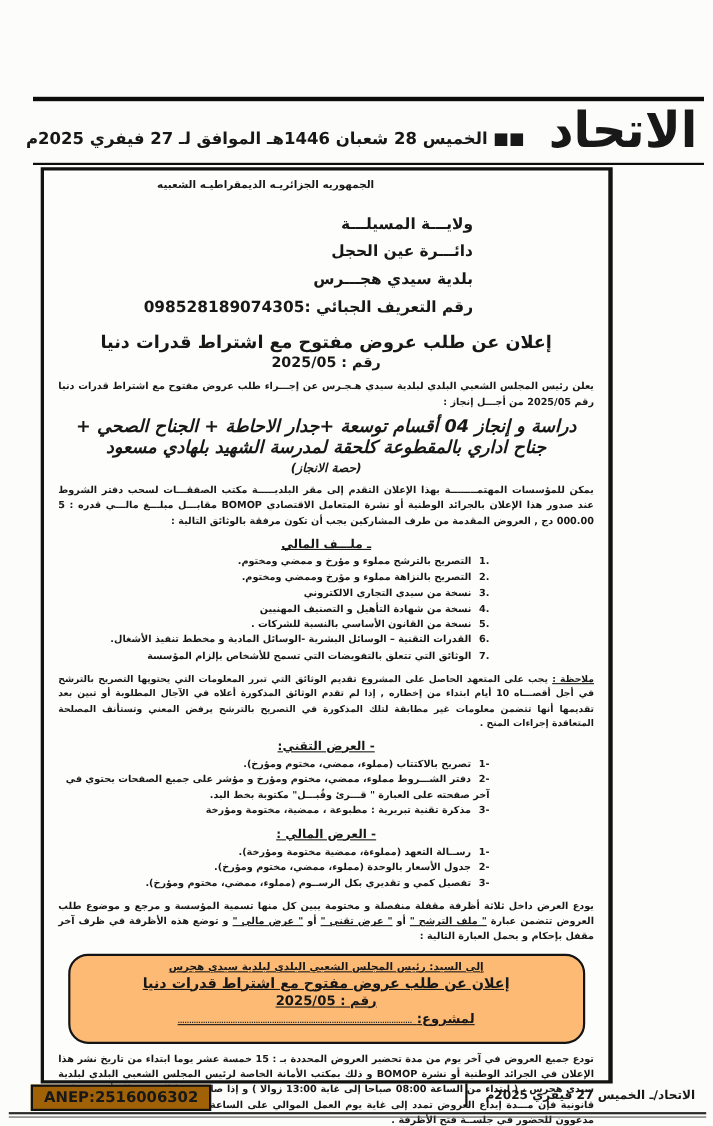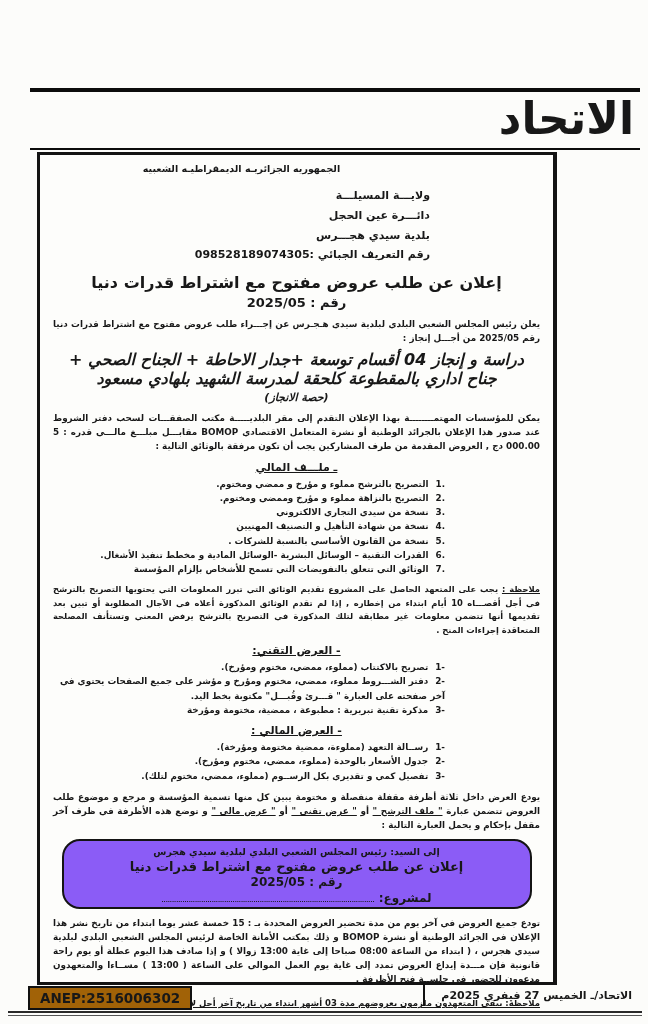--- a/index.html
+++ b/index.html
@@ -18,36 +18,36 @@
   .mast-logo { font-size: 44px; font-weight: bold; letter-spacing: -2px; line-height: 1; transform: scaleY(1.02); }
   .mast-date { font-size: 15px; font-weight: bold; margin-top: 14px; white-space: nowrap; }
   
   .frame {
     position: absolute; top: 152px; left: 37px; width: 520px; height: 833px;
     border: 3px solid #131313; border-right-width: 4px;
     padding: 8px 13px 6px; direction: rtl; background: #fdfdfb;
   }
   .republic { text-align: center; font-size: 9.5px; font-weight: bold; }
   .republic span { position: relative; left: -55px; }
-  .org { text-align: right; padding-right: 110px; font-size: 11px; font-weight: bold; line-height: 1.8; margin-top: 12px; }
+  .org { text-align: right; padding-right: 110px; font-size: 14px; font-weight: bold; line-height: 1.8; margin-top: 18px; }
   .title { text-align: center; font-size: 16px; font-weight: bold; margin-top: 8px; }
   .subtitle { text-align: center; font-size: 13px; font-weight: bold; margin-top: 3px; }
   .para { font-size: 8.8px; font-weight: bold; text-align: justify; line-height: 1.6; margin-top: 7px; }
   .project { text-align: center; font-style: italic; font-size: 16px; font-weight: bold; margin-top: 5px; }
   .project-note { text-align: center; font-style: italic; font-size: 11px; font-weight: bold; margin-top: 3px; }
   .sec-heading { text-align: center; font-size: 11px; font-weight: bold; text-decoration: underline; margin-top: 7px; }
   ol.list { list-style: none; counter-reset: li; margin: 3px 95px 0 0; font-size: 8.8px; font-weight: bold; line-height: 1.62; }
   ol.list li::before { counter-increment: li; content: counter(li) ". "; direction: ltr; display: inline-block; margin-left: 7px; }
   ol.list.dash li::before { content: counter(li) "- "; }
   .note { font-size: 8.4px; font-weight: bold; text-align: justify; line-height: 1.6; margin-top: 7px; }
   .u { text-decoration: underline; }
   .envelope { margin-top: 7px; }
   .box {
     width: 470px; margin: 7px auto 0; border: 2.5px solid #141414; border-radius: 18px;
-    padding: 5px 12px 2px; text-align: center; background: #8b5cf6;
+    padding: 5px 12px 14px; text-align: center; background: #fdba74; text-decoration: underline;
   }
   .box-to { font-size: 9.5px; font-weight: bold; }
   .box-title { font-size: 13px; font-weight: bold; margin-top: 2px; }
   .box-num { font-size: 12px; font-weight: bold; margin-top: 1px; }
   .box-proj { font-size: 12px; font-weight: bold; margin-top: 2px; white-space: nowrap; overflow: hidden; }
   .box-proj .dots { font-size: 5.5px; letter-spacing: 1.2px; font-weight: bold; }
   .box-warning { font-size: 8.5px; font-weight: bold; margin-top: 1px; }
   .final-note { font-size: 8.5px; font-weight: bold; text-decoration: underline; margin-top: 12px; }
   
   .footer { position: absolute; top: 985px; left: 8px; right: 6px; height: 34px; }
@@ -62,20 +62,21 @@
   .frule1 { position: absolute; top: 26px; left: 0; right: 0; border-top: 2px solid #2a2a2a; }
   .frule2 { position: absolute; top: 30px; left: 0; right: 0; border-top: 1.5px solid #555; }
 </style>
 </head>
 <body>
 
 <div class="page">
 
   <header class="masthead">
     <div class="mast-logo">الاتحاد</div>
+    <div class="mast-date">■■ الخميس 28 شعبان 1446هـ الموافق لـ 27 فيفري 2025م</div>
   </header>
 
   <main class="frame">
 
     <div class="republic">
       <span>الجمهوريه الجزائريـه الديمقراطيـه الشعبيه</span>
     </div>
 
     <div class="org">
       <div>ولايـــة المسيلـــة</div>
@@ -113,21 +114,21 @@
     <ol class="list dash">
       <li>تصريح بالاكتتاب (مملوء، ممضي، مختوم ومؤرخ).</li>
       <li>دفتر الشـــروط مملوء، ممضي، مختوم ومؤرخ و مؤشر على جميع الصفحات يحتوي في آخر صفحته على العبارة " قـــرئ وقُبـــل" مكتوبة بخط اليد.</li>
       <li>مذكرة تقنية تبريرية : مطبوعة ، ممضية، مختومة ومؤرخة</li>
     </ol>
 
     <div class="sec-heading">- العرض المالي :</div>
     <ol class="list dash">
       <li>رســالة التعهد (مملوءة، ممضية مختومة ومؤرخة).</li>
       <li>جدول الأسعار بالوحدة (مملوء، ممضي، مختوم ومؤرخ).</li>
-      <li>تفصيل كمي و تقديري بكل الرســوم (مملوء، ممضي، مختوم لتلك).</li>
+      <li>تفصيل كمي و تقديري بكل الرســوم (مملوء، ممضي، مختوم ومؤرخ).</li>
     </ol>
 
     <p class="para envelope">
       <span>يودع العرض داخل ثلاثة أظرفة مقفلة منفصلة و مختومة يبين كل منها تسمية المؤسسة و مرجع و موضوع طلب العروض تتضمن عبارة</span>
       <span class="u">" ملف الترشح "</span>
       <span>أو</span>
       <span class="u">" عرض تقني "</span>
       <span>أو</span>
       <span class="u">" عرض مالي "</span>
       <span>و توضع هذه الأظرفة في ظرف آخر مقفل بإحكام و يحمل العبارة التالية :</span>

